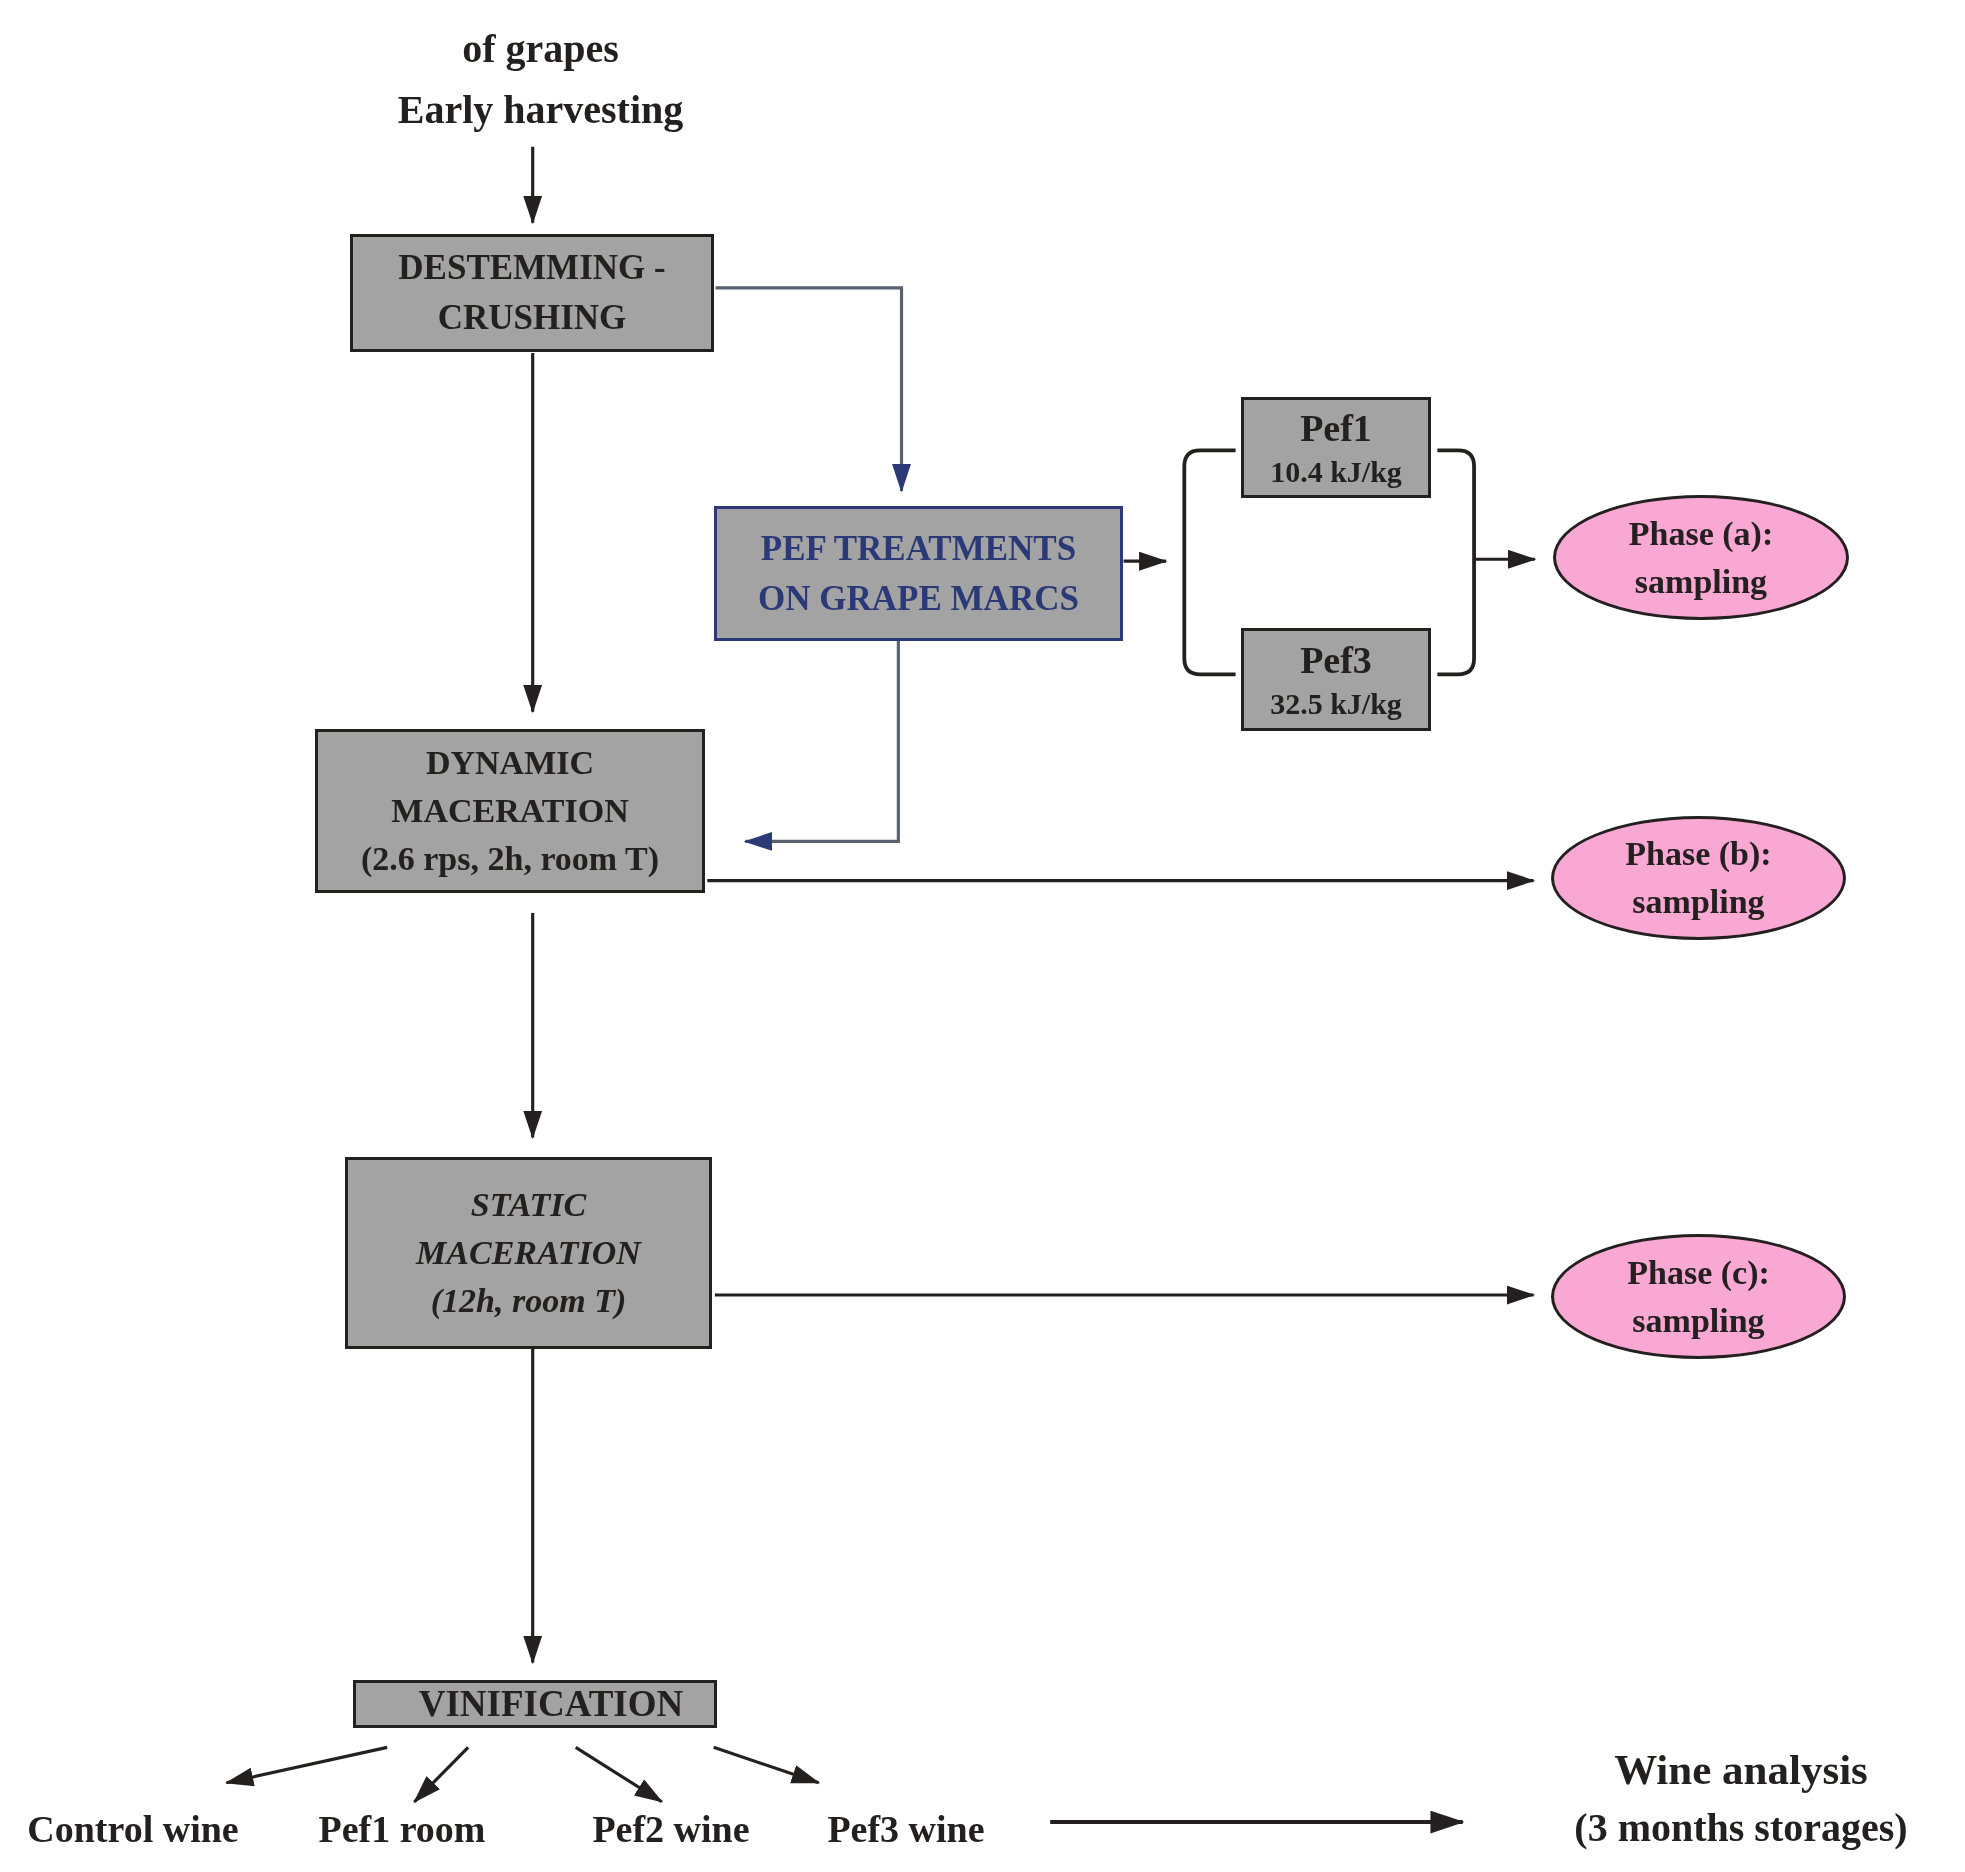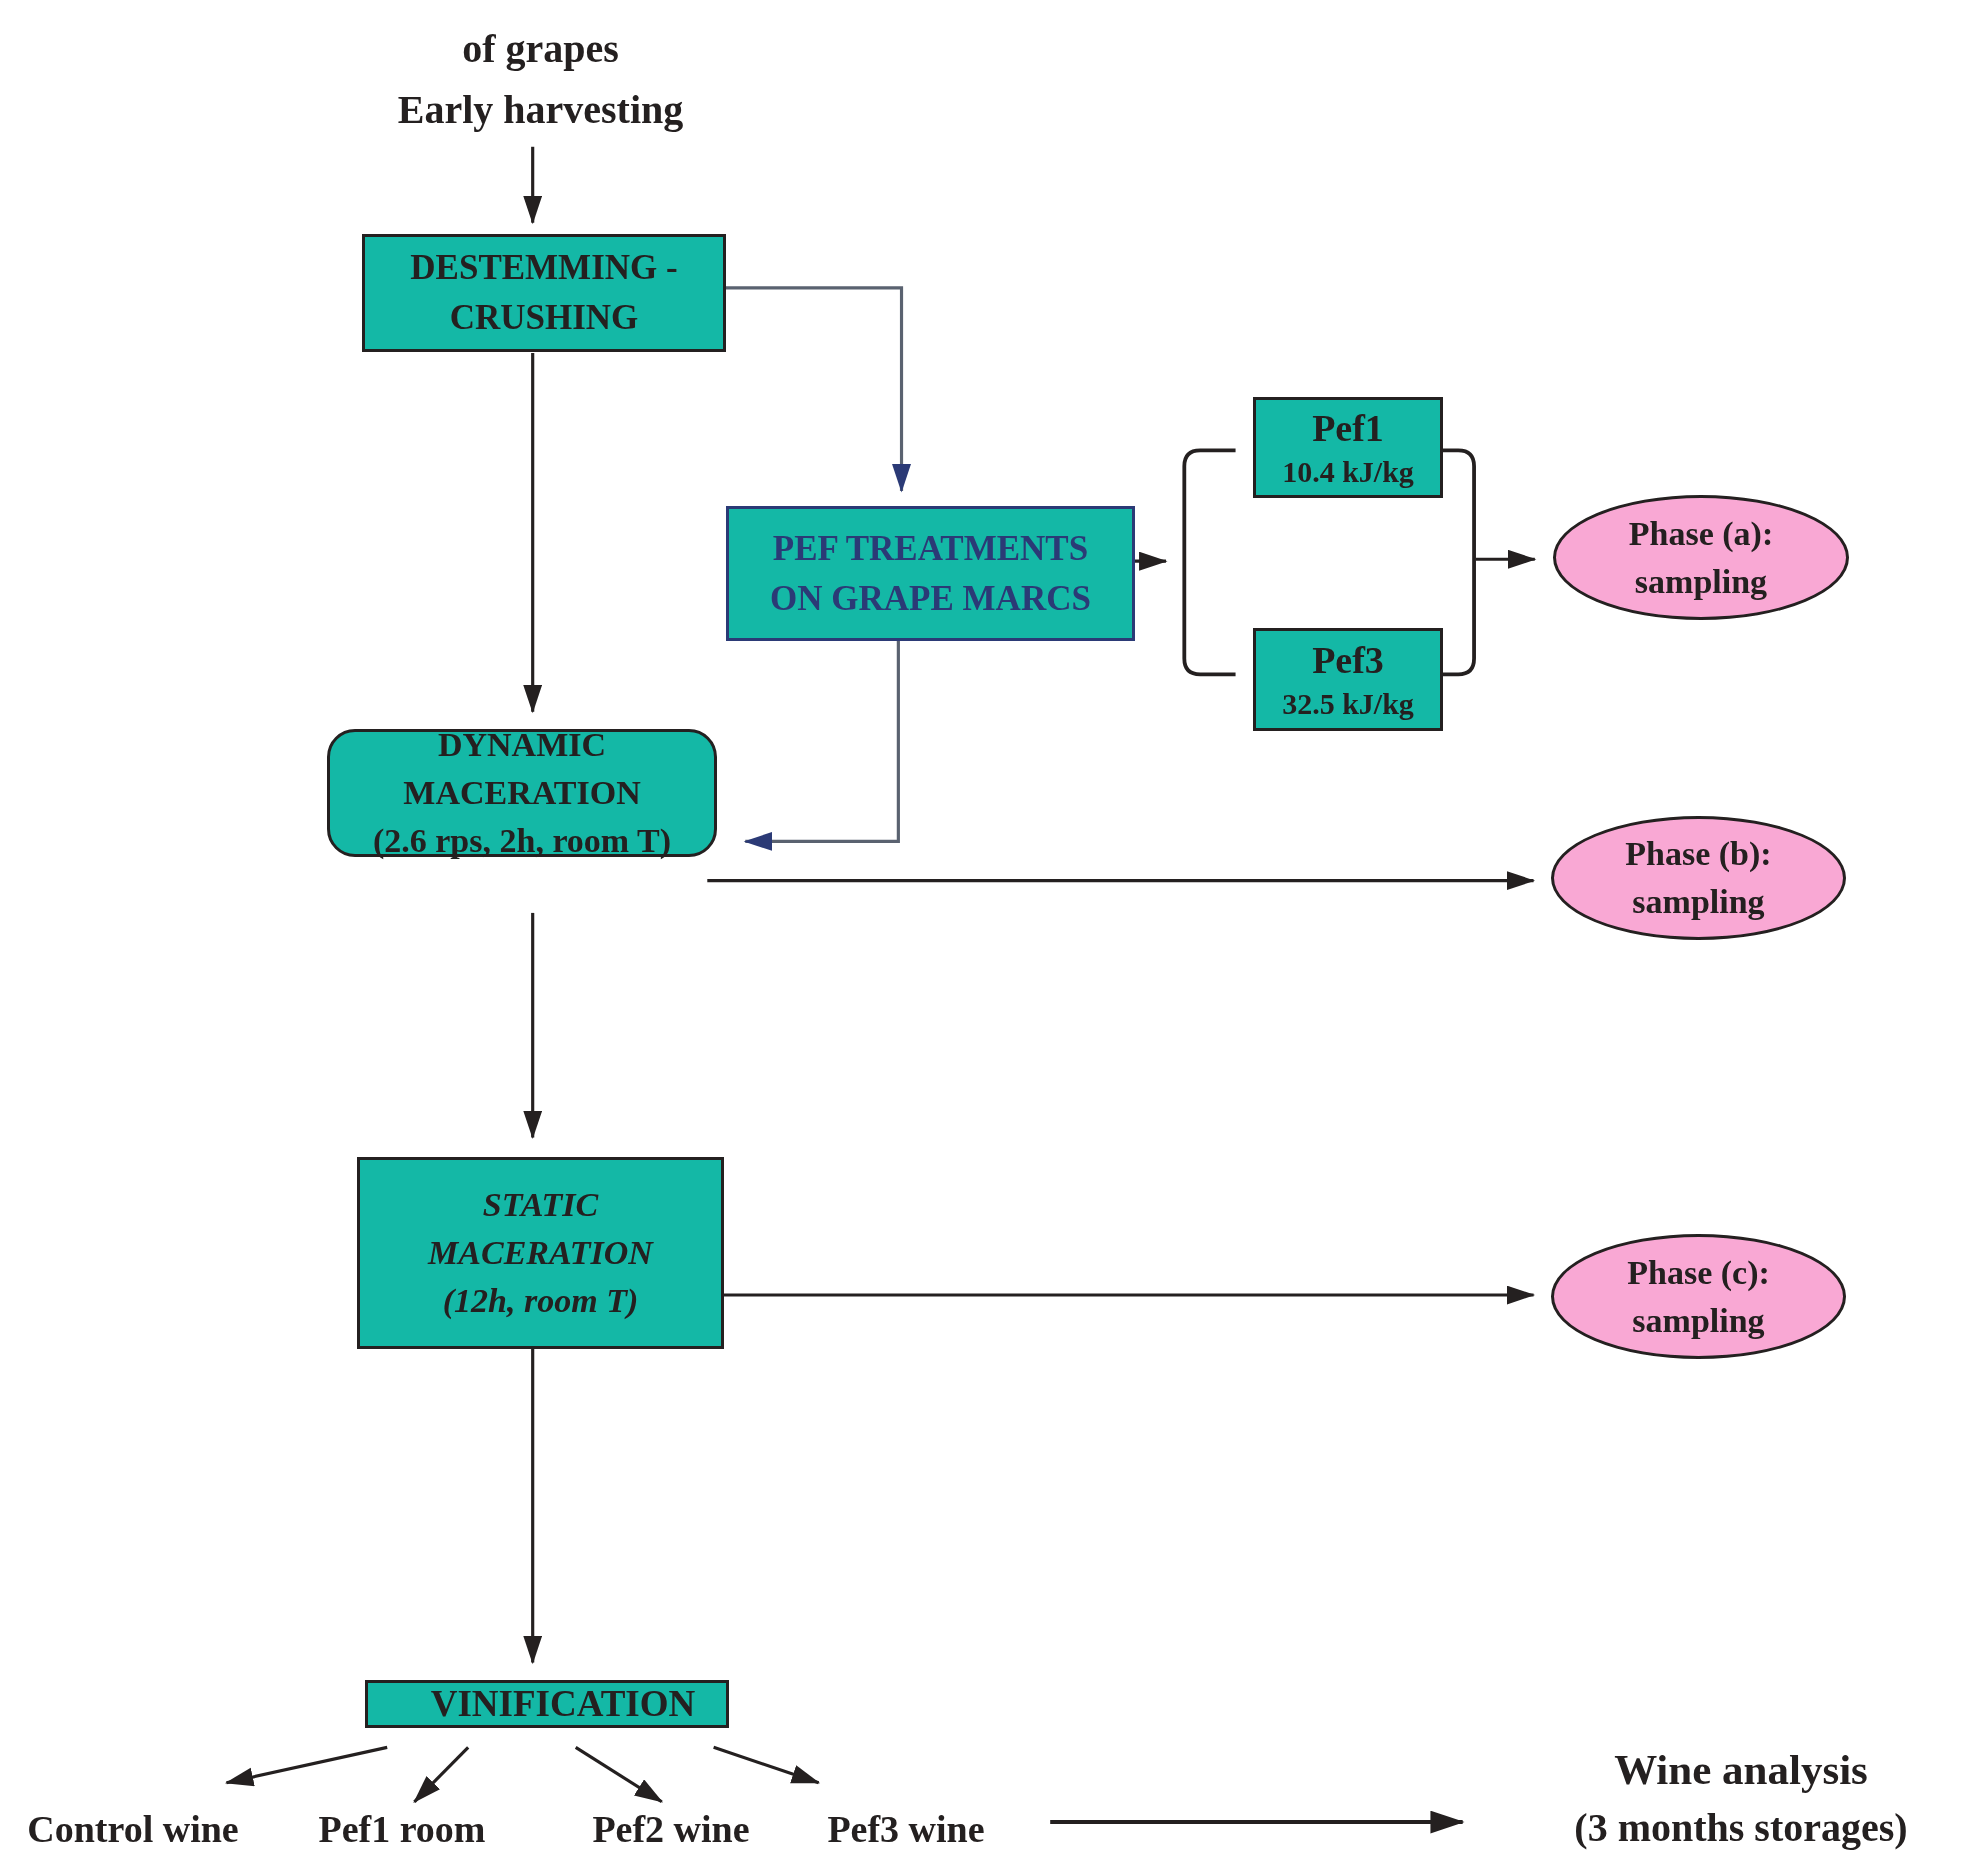--- a/index.html
+++ b/index.html
@@ -7,23 +7,23 @@
     position:relative;
     width:1965px;height:1872px;
     background:#ffffff;
     font-family:"Liberation Serif","DejaVu Serif",serif;
     color:#242020;
     overflow:hidden;
   }
   .lines-svg{position:absolute;left:0;top:0;width:1965px;height:1872px;}
   .box{
     position:absolute;box-sizing:border-box;
-    border:3.8px solid #242020;background:#14b8a6;
+    border:3.8px solid #242020;background:#a3a3a3;
     display:flex;flex-direction:column;align-items:center;justify-content:center;
-    text-align:right;font-weight:bold;line-height:1.42;margin-left:12px;
+    text-align:right;font-weight:bold;line-height:1.42;
   }
   .box.navy{border-color:#2b3a76;color:#2b3a76;}
   .ellipse{
     position:absolute;box-sizing:border-box;
     border:3.8px solid #242020;border-radius:50%;background:#f9a8d4;
     display:flex;flex-direction:column;align-items:center;justify-content:center;
     text-align:center;font-weight:bold;line-height:1.4;font-size:34px;
   }
   .plain{position:absolute;text-align:center;font-weight:bold;}
   .fs56{font-size:35px;}
@@ -109,21 +109,21 @@
   </div>
   <div class="ellipse" style="left:1551px;top:816px;width:295px;height:124px;">
     <div>Phase (b):</div>
     <div>sampling</div>
   </div>
   <div class="ellipse" style="left:1551px;top:1234px;width:295px;height:125px;">
     <div>Phase (c):</div>
     <div>sampling</div>
   </div>
 
-  <div class="box fs54" style="left:315px;top:729px;width:390px;height:128px;border-radius:28px;">
+  <div class="box fs54" style="left:315px;top:729px;width:390px;height:164px;">
     <div>DYNAMIC</div>
     <div>MACERATION</div>
     <div>(2.6 rps, 2h, room T)</div>
   </div>
 
   <div class="box fs54" style="left:345px;top:1157px;width:367px;height:192px;font-style:italic;">
     <div>STATIC</div>
     <div>MACERATION</div>
     <div>(12h, room T)</div>
   </div>

